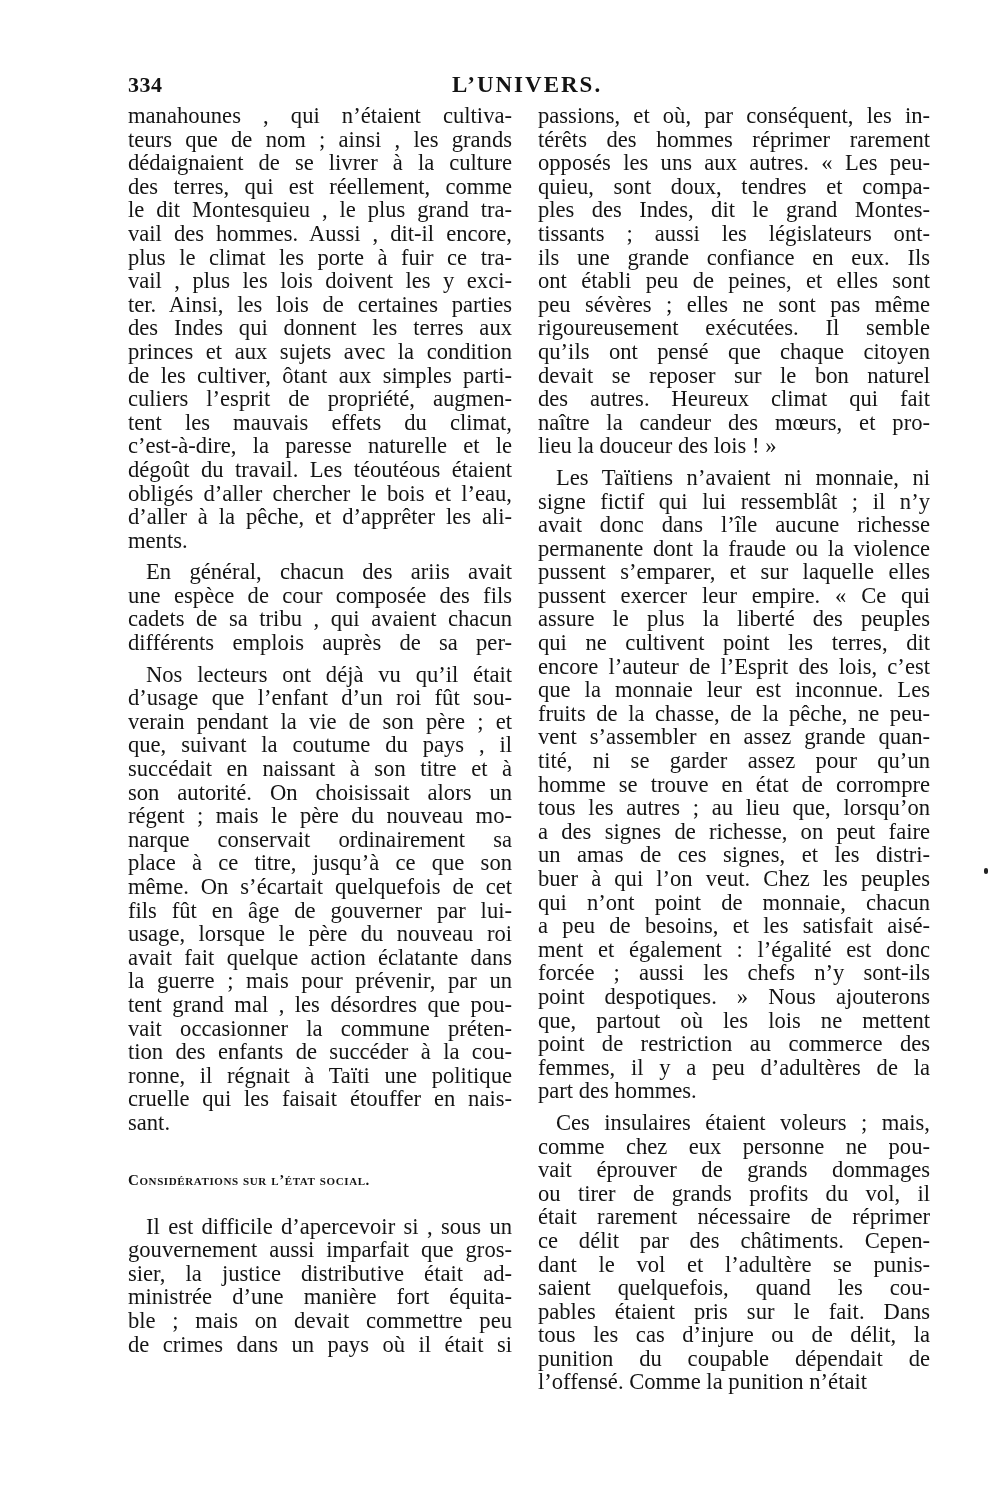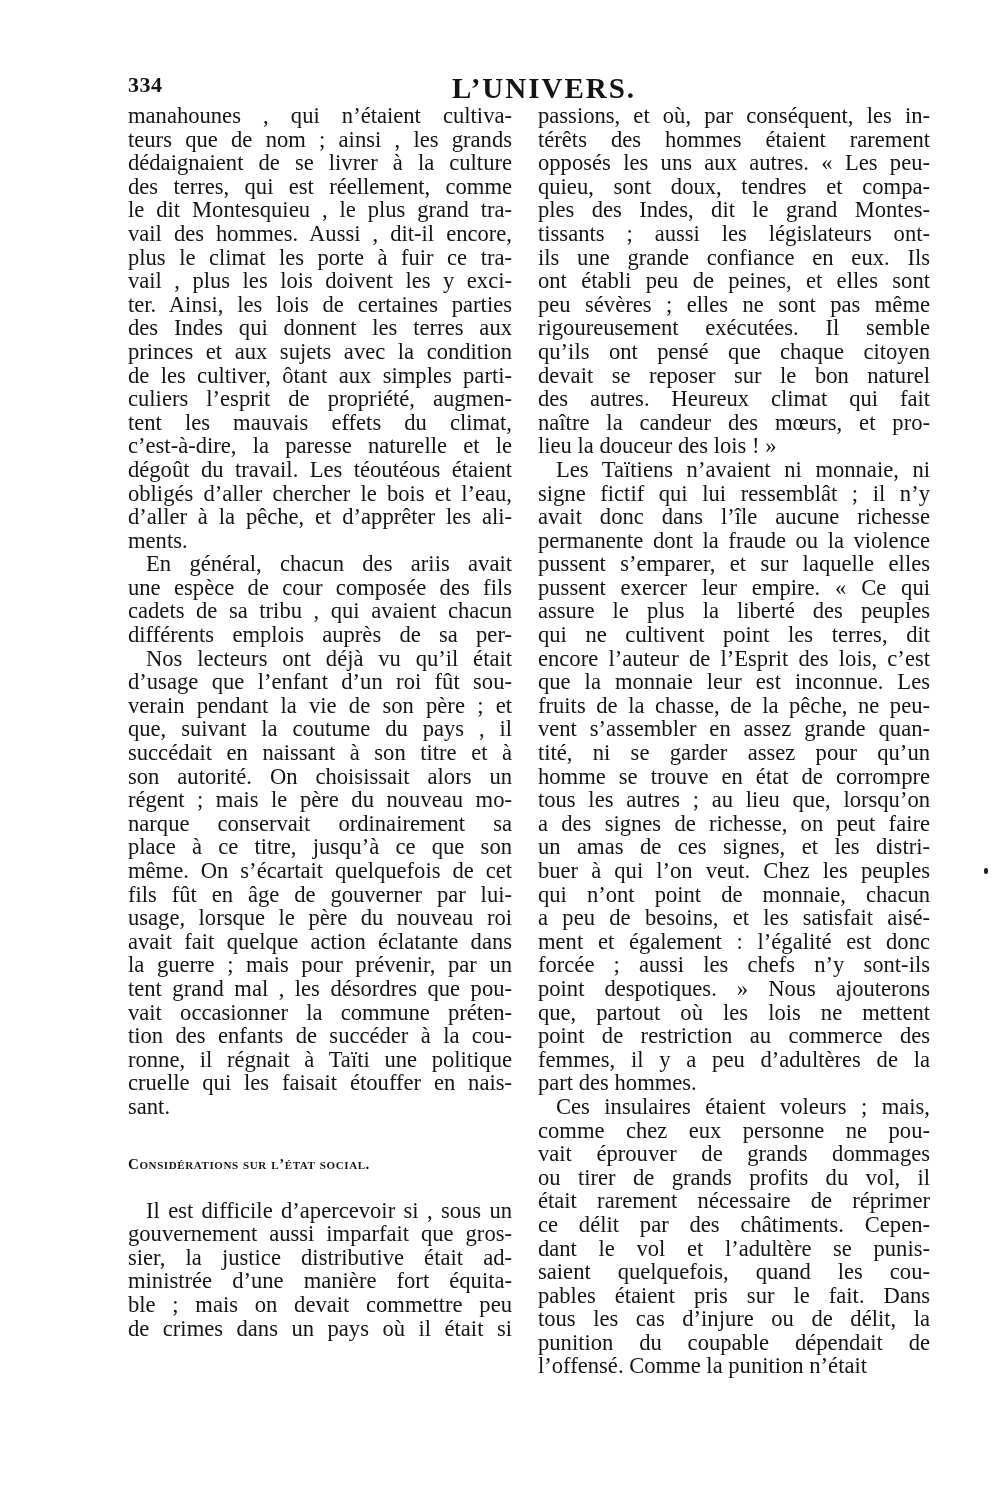--- a/index.html
+++ b/index.html
@@ -34,42 +34,42 @@
     left: 0;
     top: 0;
     font-size: 22px;
     font-weight: bold;
     letter-spacing: 0.5px;
   }
   .running-title {
     position: absolute;
     left: 324px;
     top: 0;
-    font-size: 29px;
+    font-size: 23px;
     letter-spacing: 2px;
     font-weight: bold;
   }
   .column {
     position: absolute;
     top: 104px;
     font-size: 22.6px;
     line-height: 23.6px;
     text-align: justify;
   }
   .col-left { left: 128px; width: 384px; }
   .col-right { left: 538px; width: 392px; }
   .line {
     display: block;
     white-space: nowrap;
     text-align-last: justify;
     height: 23.6px;
     overflow: visible;
   }
   .line.last { text-align-last: left; }
-  .indent { padding-left: 18px; }
+  .indent { padding-left: 18px; margin-top: 8px; }
   .section-heading {
     display: block;
     text-align: left;
     font-size: 15px;
     font-weight: bold;
     letter-spacing: 0.6px;
     font-variant: small-caps;
     margin: 34px 0 24px 0;
     height: 22px;
     line-height: 22px;
@@ -148,21 +148,21 @@
         <span class="line">gouvernement aussi imparfait que gros-</span>
         <span class="line">sier, la justice distributive était ad-</span>
         <span class="line">ministrée d’une manière fort équita-</span>
         <span class="line">ble ; mais on devait commettre peu</span>
         <span class="line">de crimes dans un pays où il était si</span>
       </div>
     </div>
   <div class="column col-right" id="col-right">
       <div>
         <span class="line">passions, et où, par conséquent, les in-</span>
-        <span class="line">térêts des hommes étaient rarement</span>
+        <span class="line">térêts des hommes réprimer rarement</span>
         <span class="line">opposés les uns aux autres. « Les peu-</span>
         <span class="line">quieu, sont doux, tendres et compa-</span>
         <span class="line">ples des Indes, dit le grand Montes-</span>
         <span class="line">tissants ; aussi les législateurs ont-</span>
         <span class="line">ils une grande confiance en eux. Ils</span>
         <span class="line">ont établi peu de peines, et elles sont</span>
         <span class="line">peu sévères ; elles ne sont pas même</span>
         <span class="line">rigoureusement exécutées. Il semble</span>
         <span class="line">qu’ils ont pensé que chaque citoyen</span>
         <span class="line">devait se reposer sur le bon naturel</span>

